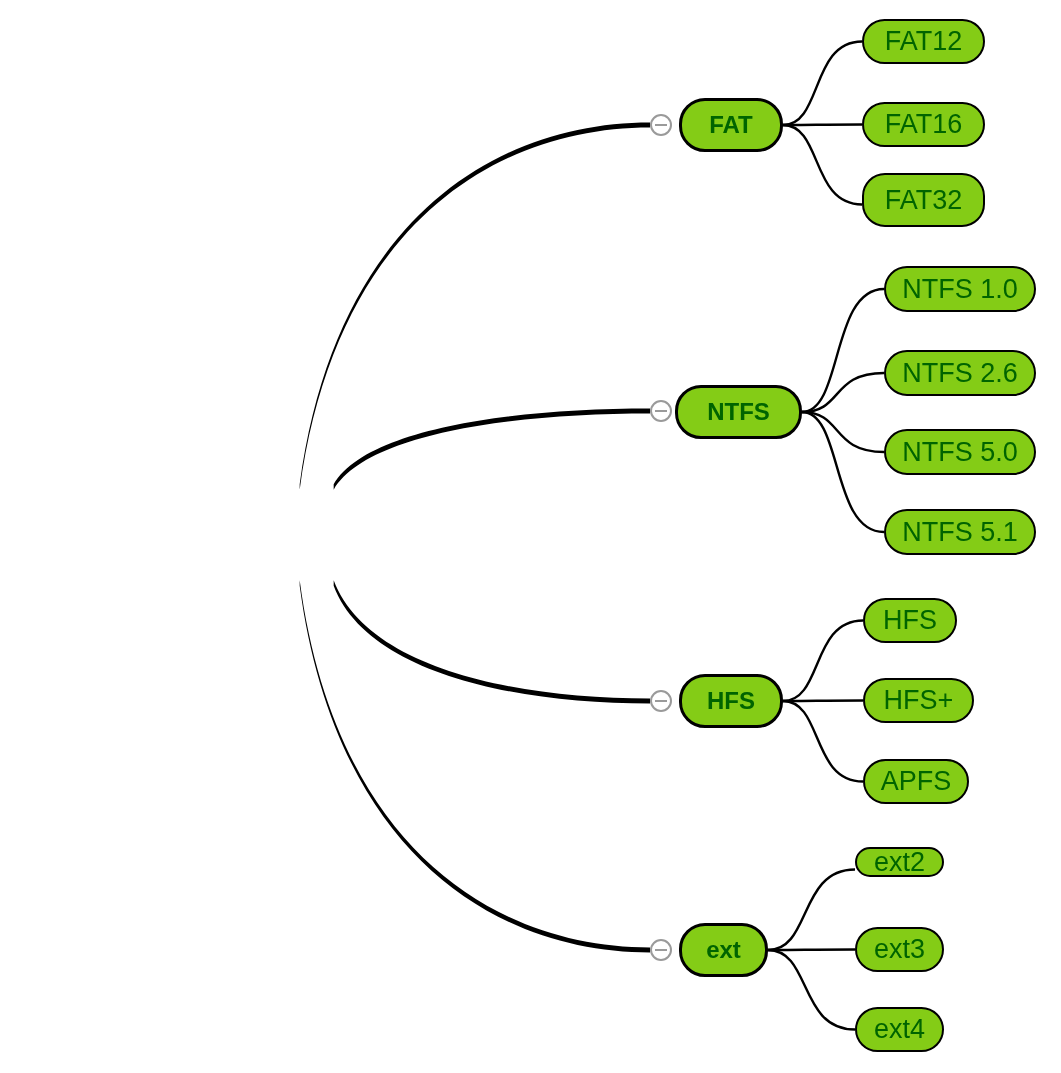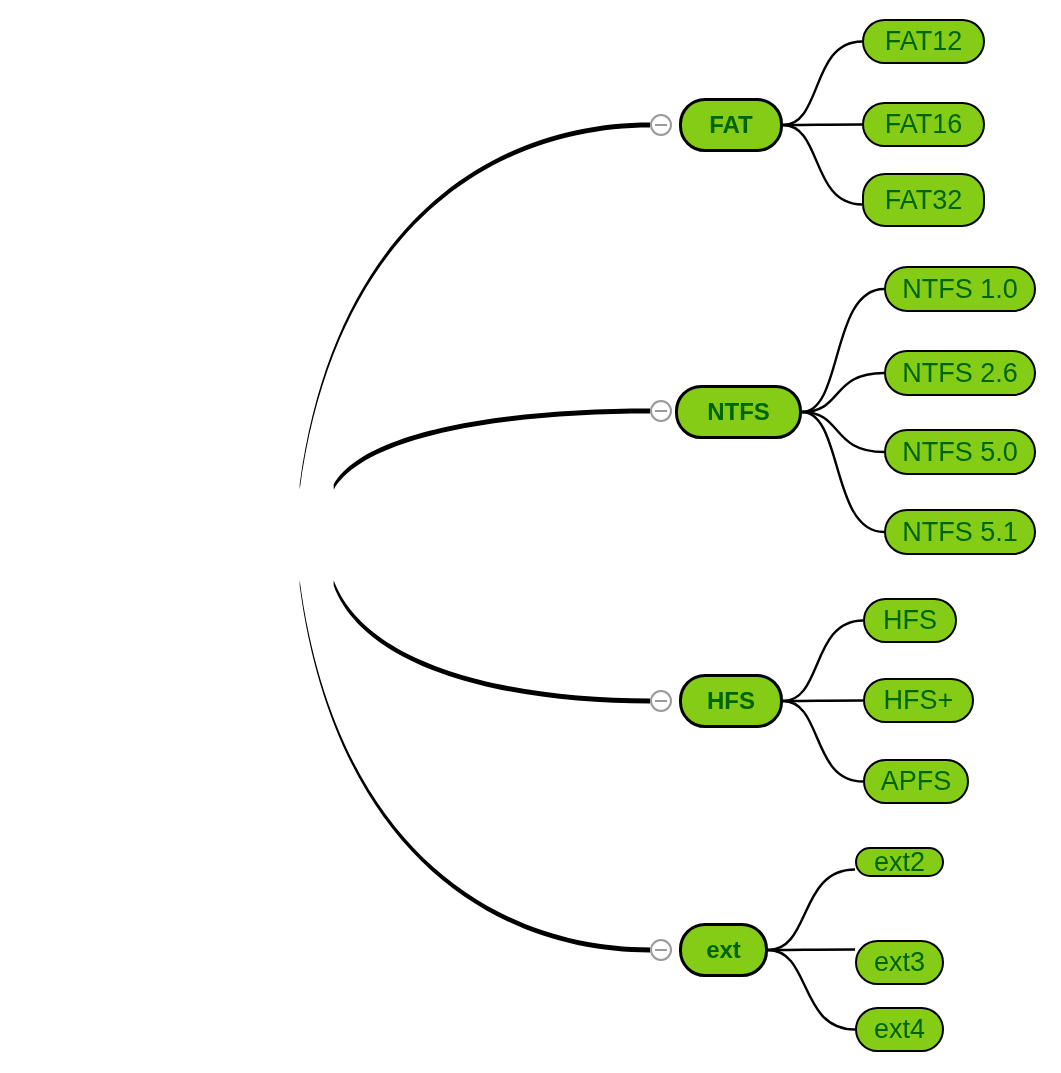--- a/index.html
+++ b/index.html
@@ -141,21 +141,21 @@
       <div class="node node-leaf" style="left: 863px; top: 759px; width: 106px; height: 45px;">
         <span>APFS</span>
       </div>
       <div class="toggle" style="left: 650px; top: 939px;"></div>
       <div class="node node-branch" style="left: 679px; top: 923px; width: 89px; height: 54px;">
         <span>ext</span>
       </div>
       <div class="node node-leaf" style="left: 855px; top: 847px; width: 89px; height: 30px;">
         <span>ext2</span>
       </div>
-      <div class="node node-leaf" style="left: 855px; top: 927px; width: 89px; height: 45px; margin-top: 13px;">
+      <div class="node node-leaf" style="left: 855px; top: 927px; width: 89px; height: 45px;">
         <span>ext3</span>
       </div>
       <div class="node node-leaf" style="left: 855px; top: 1007px; width: 89px; height: 45px;">
         <span>ext4</span>
       </div>
     </div>
 
 </div>
 
 </body></html>

